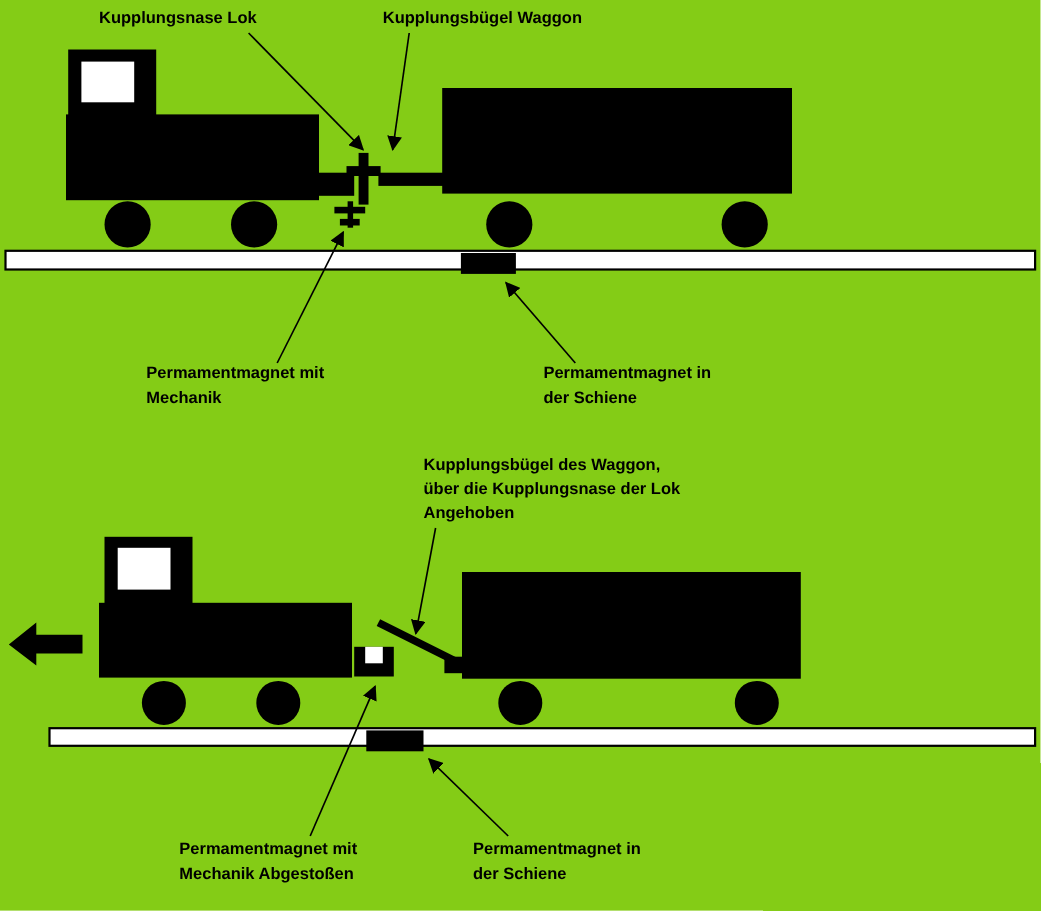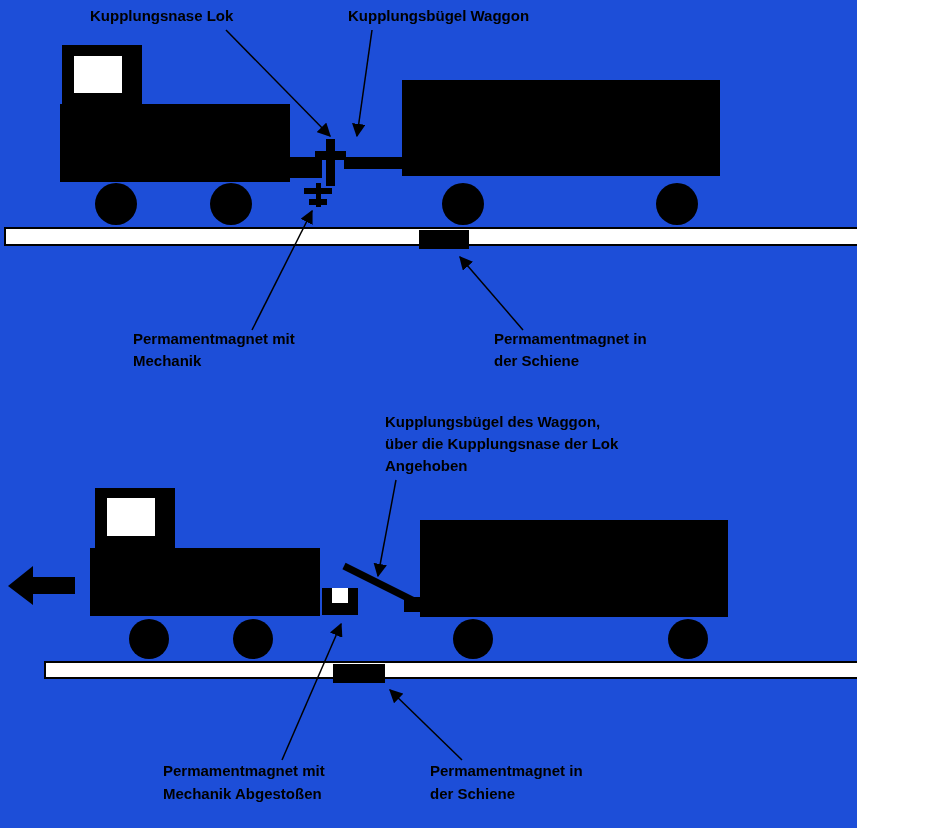--- a/index.html
+++ b/index.html
@@ -1,23 +1,23 @@
 <!DOCTYPE html>
 <html><head>
 <meta charset="utf-8">
 <style>
   html, body {
     margin: 0;
     padding: 0;
     background: #ffffff;
   }
   .page {
-    width: 857px;
+    width: 946px;
     height: 828px;
-    background: #1d4ed8;
+    background: #84cc16;
     position: relative;
     overflow: hidden;
   }
   svg {
     display: block;
   }
   .lbl {
     font-family: "Liberation Sans", sans-serif;
     font-weight: bold;
     font-size: 15px;

